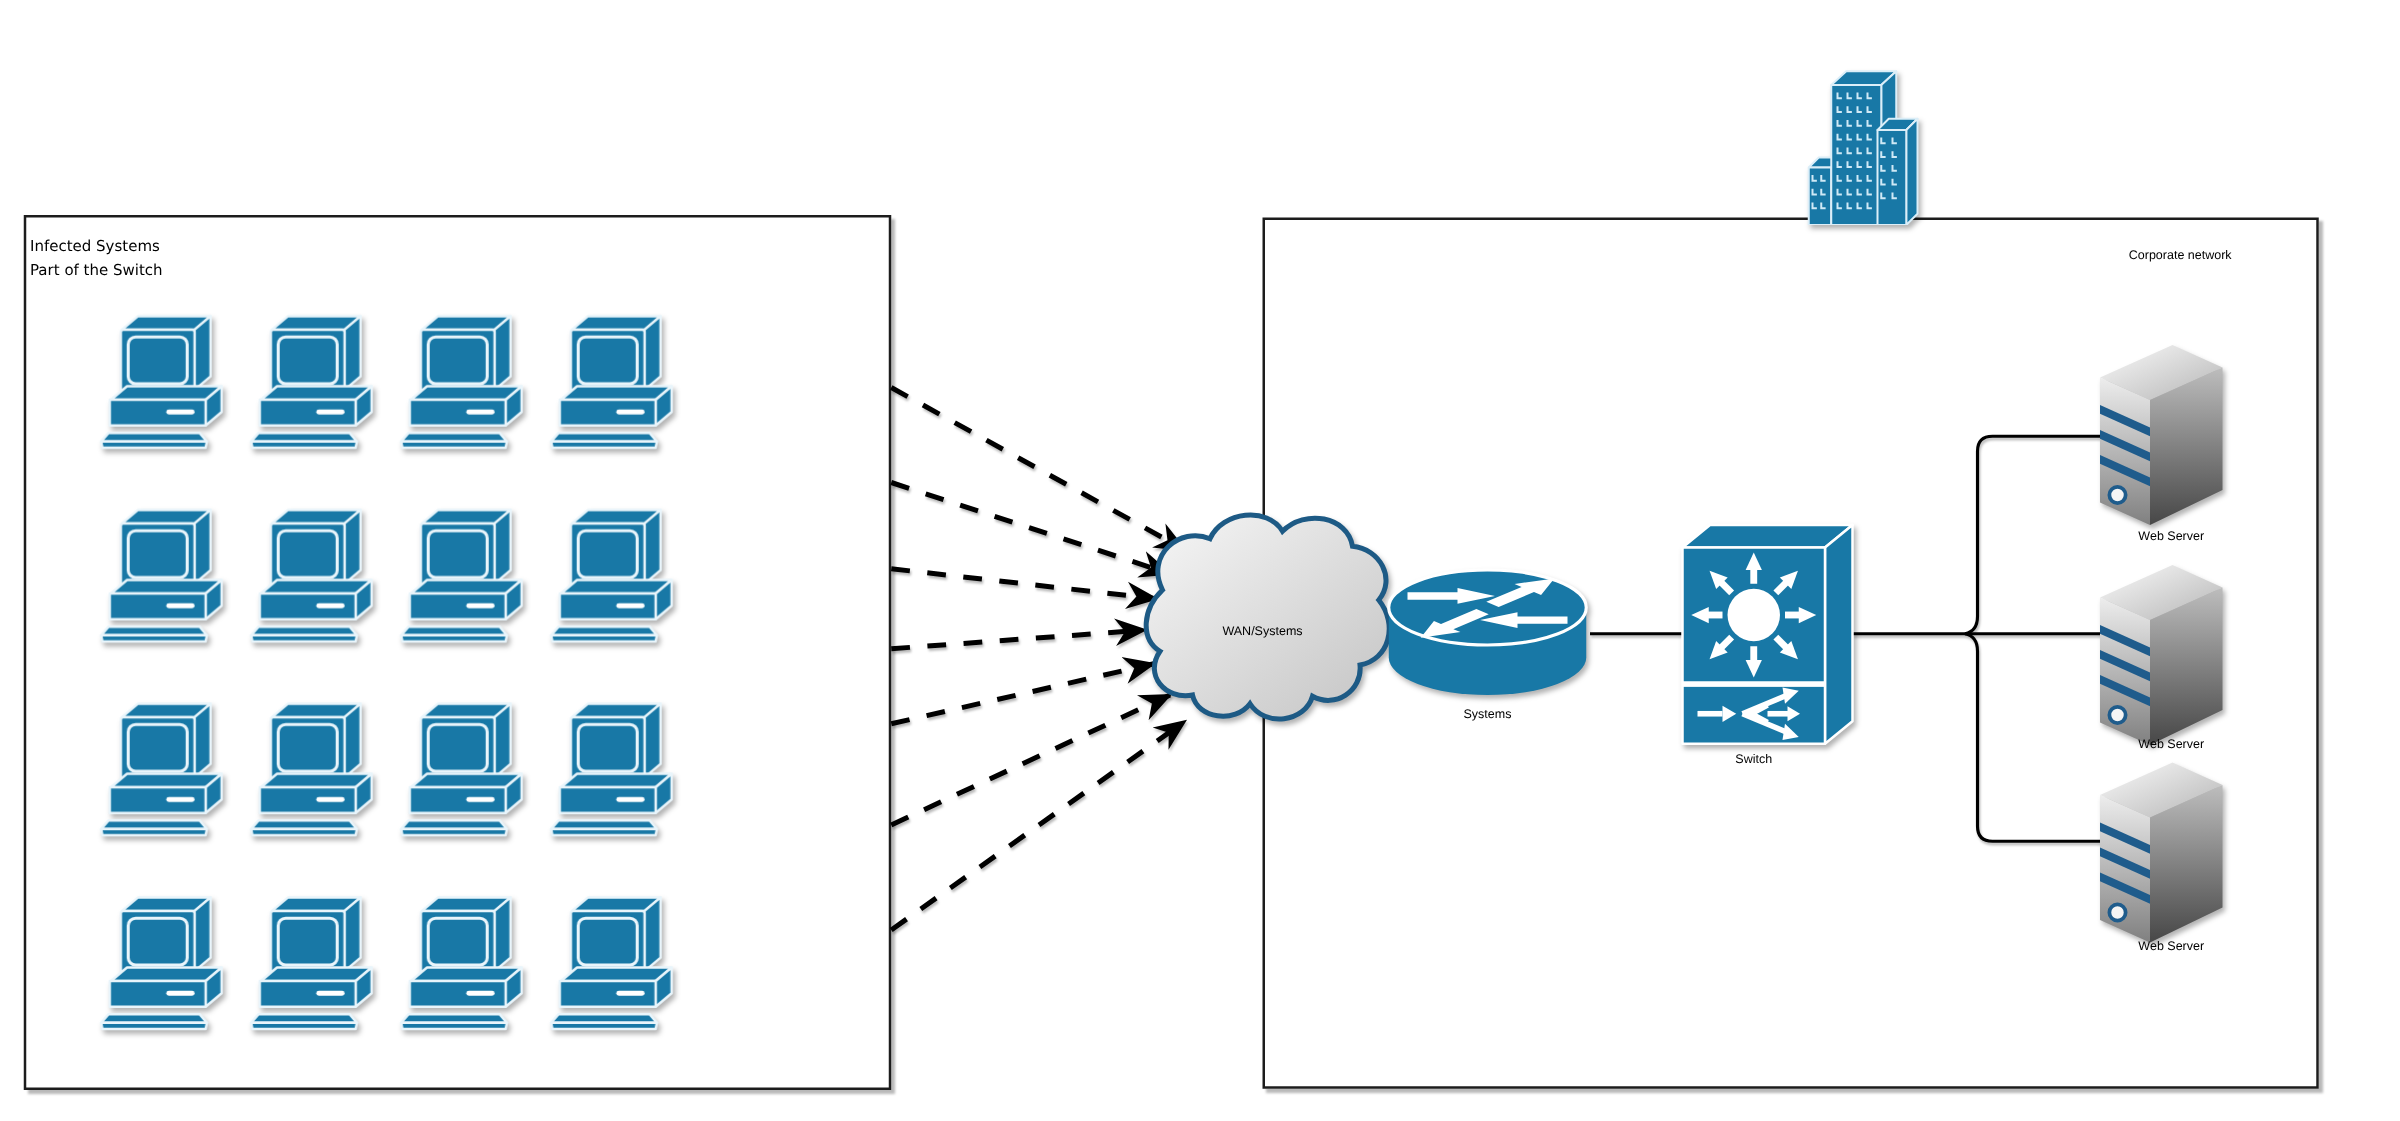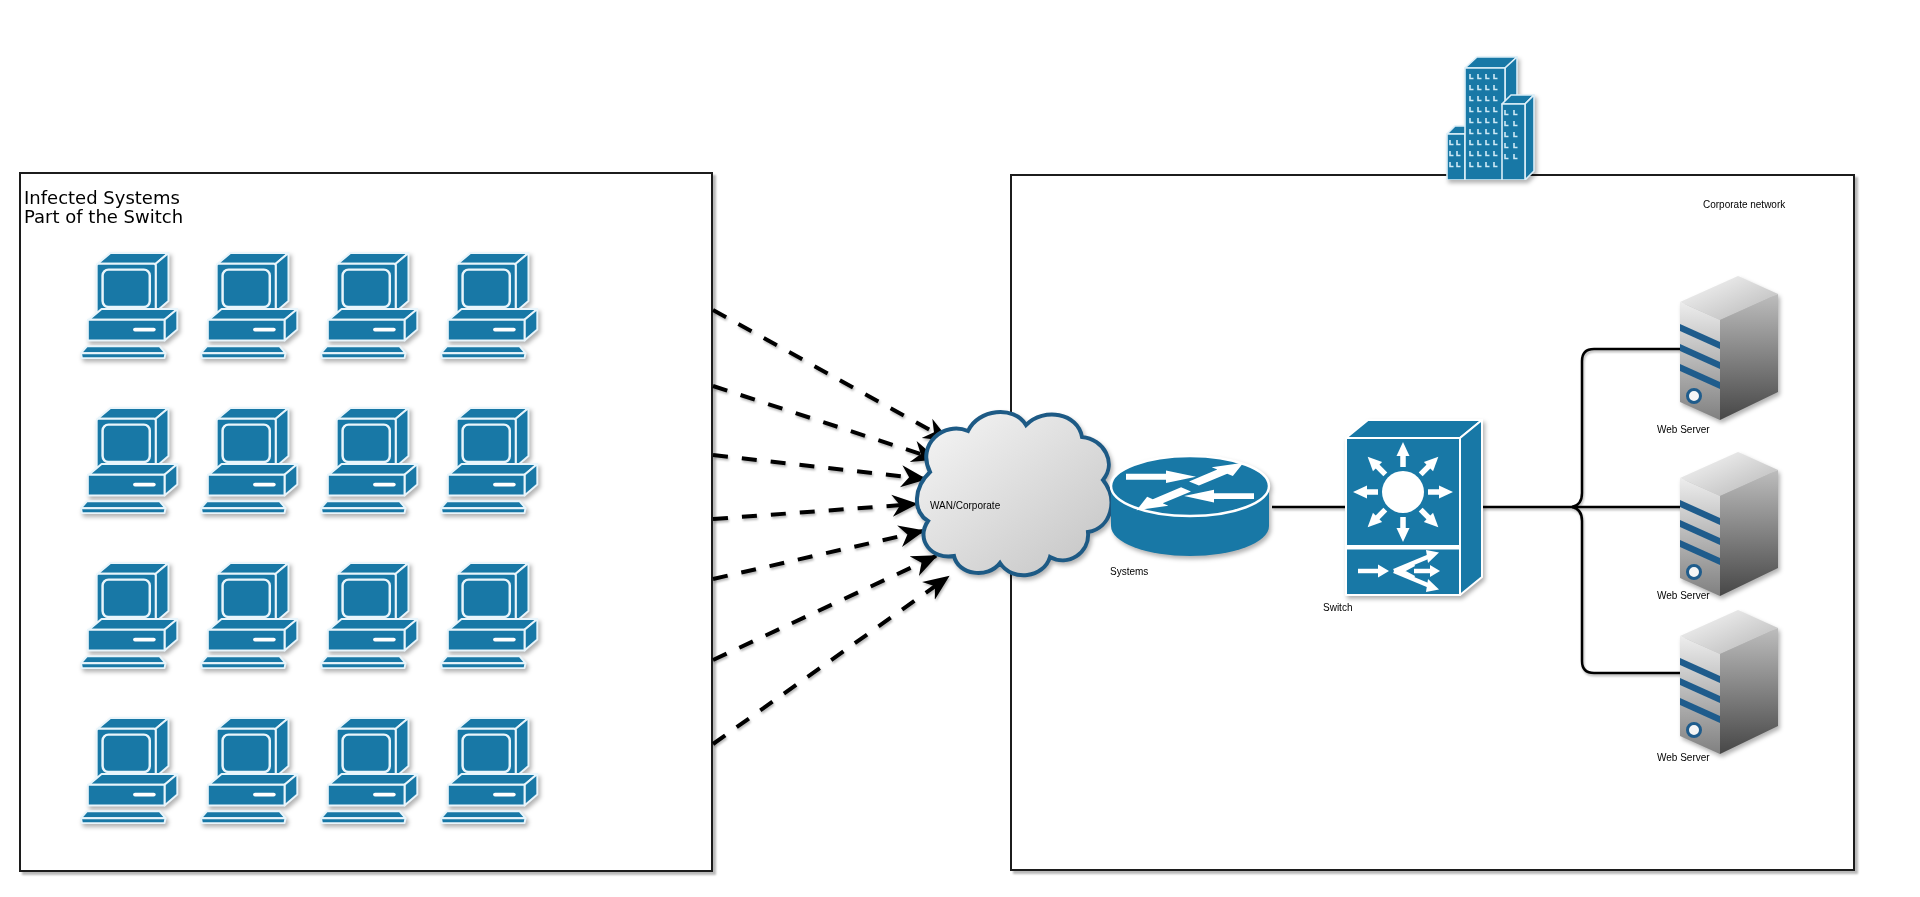--- a/index.html
+++ b/index.html
@@ -4,23 +4,23 @@
 <style>
   html,body{margin:0;padding:0;background:#fff;}
   #canvas{position:relative;width:1920px;height:897px;background:#ffffff;overflow:hidden;
           font-family:"Liberation Sans",sans-serif;}
   .zone-box{position:absolute;border:2px solid #1c1c1c;background:#fff;
             box-shadow:3px 3px 2px rgba(0,0,0,0.28);}
   #botnet-box{left:19px;top:172px;width:690px;height:696px;}
   #corporate-box{left:1010px;top:174px;width:841px;height:693px;}
   #diagram-svg{position:absolute;left:0;top:0;width:1920px;height:897px;}
   .lbl{position:absolute;font-size:10px;color:#000;white-space:pre;}
-  .lbl-center{text-align:left;width:160px;}
+  .lbl-center{text-align:center;width:160px;}
   #botnet-label{left:24px;top:188px;font-family:"DejaVu Sans",sans-serif;
-                font-size:18px;line-height:19px;}
+                font-size:12px;line-height:19px;}
   #corporate-label{left:1703px;top:199px;}
   #cloud-label{left:930px;top:500px;}
   #router-label{left:1110px;top:566px;}
   #switch-label{left:1323px;top:602px;}
   #server-label-0{left:1657px;top:424px;}
   #server-label-1{left:1657px;top:590px;}
   #server-label-2{left:1657px;top:752px;}
   .atk{stroke:#000;stroke-width:4;fill:none;stroke-dasharray:15 14;}
   .wire{stroke:#000;stroke-width:2.5;fill:none;}
   .soft-shadow{filter:drop-shadow(2px 3px 2px rgba(0,0,0,0.30));}
@@ -199,21 +199,21 @@
 
     <use href="#server" xlink:href="#server" x="1680" y="272" width="100" height="152" class="soft-shadow"></use>
     <use href="#server" xlink:href="#server" x="1680" y="448" width="100" height="152" class="soft-shadow"></use>
     <use href="#server" xlink:href="#server" x="1680" y="606" width="100" height="152" class="soft-shadow"></use>
   </svg>
 
   <div id="botnet-label" class="lbl"><span>Infected Systems</span><br><span>Part of the Switch</span></div>
 
   <div id="corporate-label" class="lbl">Corporate network</div>
 
-  <div id="cloud-label" class="lbl lbl-center">WAN/Corporate</div>
+  <div id="cloud-label" class="lbl lbl-center">WAN/Systems</div>
 
   <div id="router-label" class="lbl lbl-center">Systems</div>
 
   <div id="switch-label" class="lbl lbl-center">Switch</div>
 
   <div id="server-label-0" class="lbl lbl-center">Web Server</div>
   <div id="server-label-1" class="lbl lbl-center">Web Server</div>
   <div id="server-label-2" class="lbl lbl-center">Web Server</div>
 </div>
 

